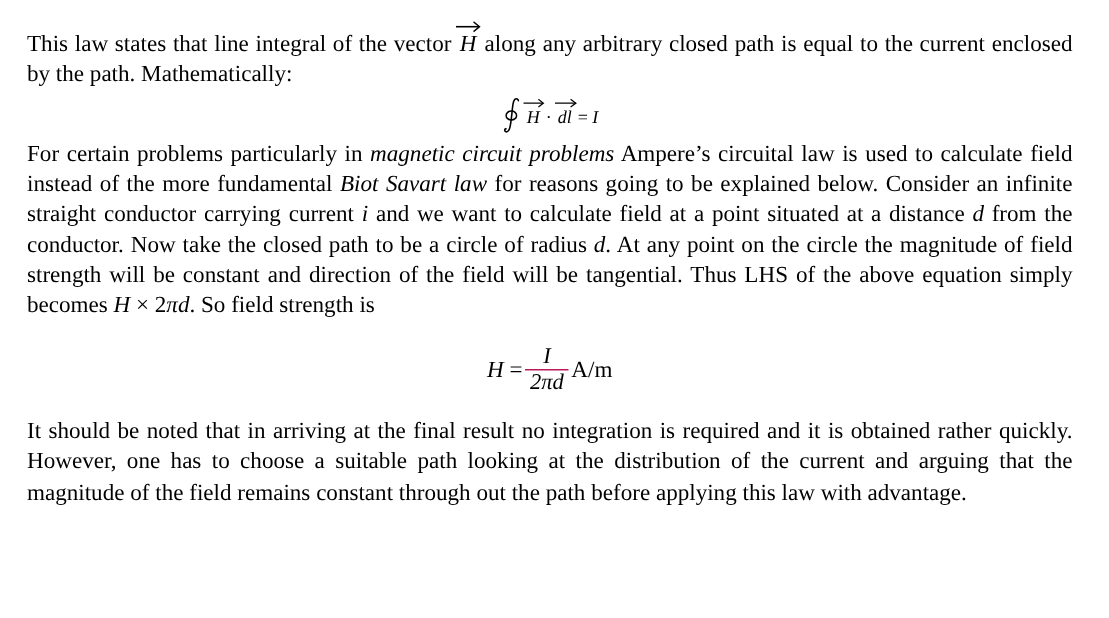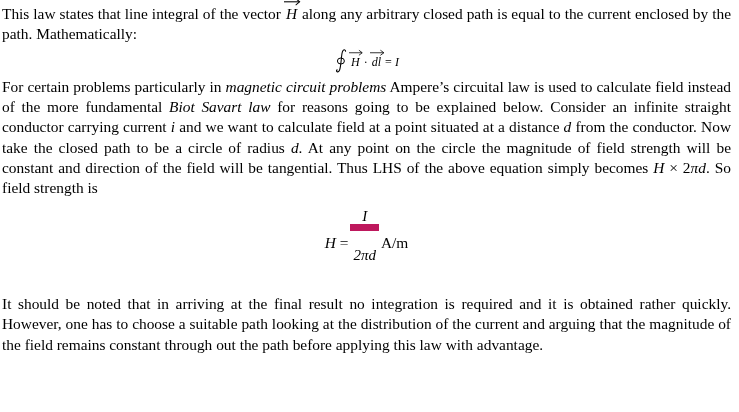--- a/index.html
+++ b/index.html
@@ -19,21 +19,21 @@
     width: 739px;
     height: 412px;
     box-sizing: border-box;
     padding: 4px 8px 0 2px;
   }
   .para {
     font-size: 15.4px;
     line-height: 1.32;
     text-align: justify;
     text-justify: inter-word;
-    margin: 0;
+    margin: 16px;
   }
   .para.p1 { margin-bottom: 2px; }
   .para.p2 { margin-top: 2px; }
   .para.p3 { margin-top: 14px; }
 
   .eq-block {
     text-align: center;
     font-size: 12px;
     margin: 4px 0 6px 0;
   }
@@ -80,23 +80,23 @@
     position: relative;
     top: -0.05em;
   }
   .frac .num {
     display: block;
     font-style: italic;
     padding: 0 3px;
   }
   .frac .den {
     display: block;
-    border-top: 7px solid #be185d;
+    border-top: 1px solid #be185d;
     font-style: italic;
-    padding: 16px 3px;
+    padding: 0 3px;
   }
   .italic { font-style: italic; }
   .eq2 {
     text-align: center;
     margin: 10px 0 14px 0;
     font-size: 15.4px;
   }
   .unit { font-style: normal; }
   .nowrap { white-space: nowrap; }
 </style>

